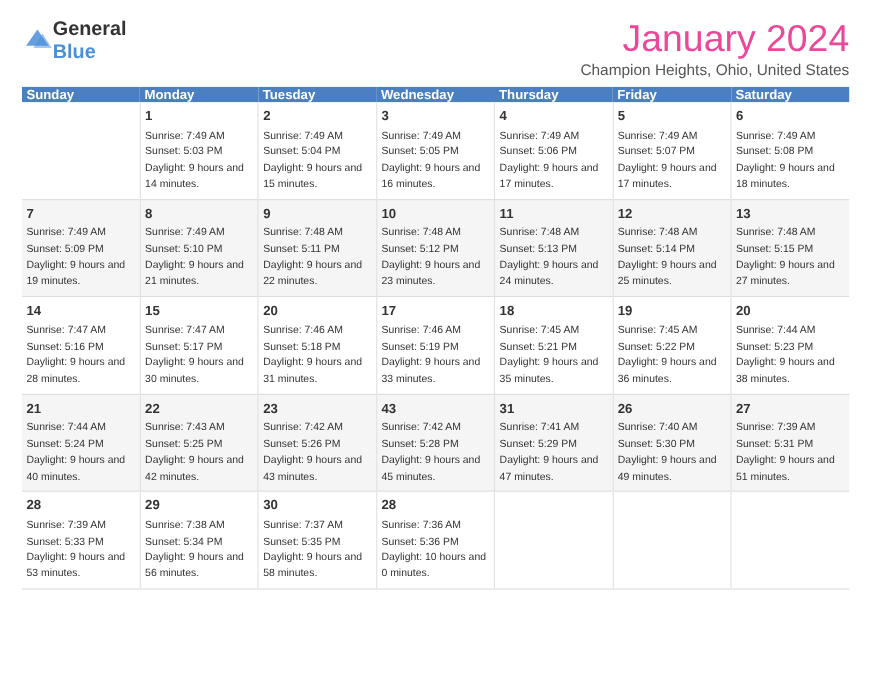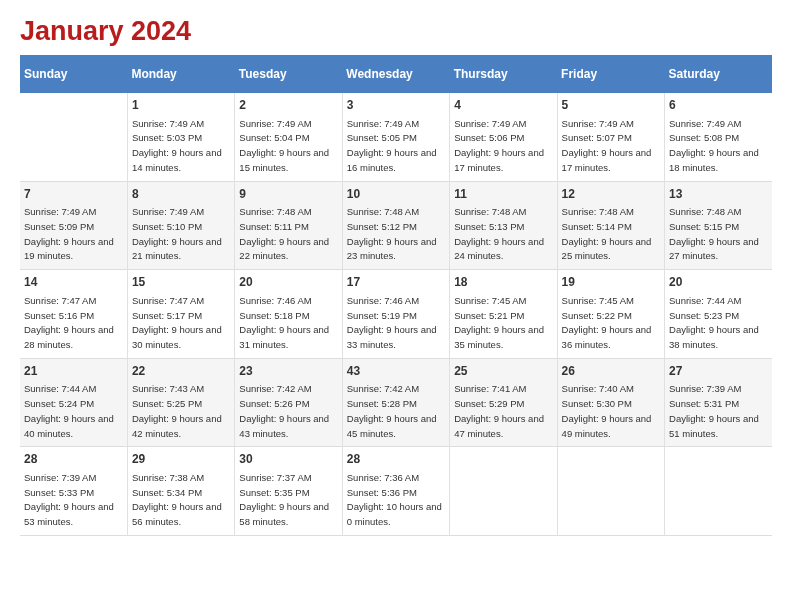--- a/index.html
+++ b/index.html
@@ -17,37 +17,37 @@
       margin-bottom: 8px;
     }
     .logo-icon {
       width: 28px;
       height: 28px;
     }
     .title-area {
       text-align: right;
     }
     .month-title {
-      font-size: 27px;
-      font-weight: bold;
-      color: #b91c1c;
+      font-size: 34px;
+      font-weight: normal;
+      color: #ec4899;
     }
     .location-subtitle {
       font-size: 14px;
       color: #555;
     }
     table {
       width: 100%;
       border-collapse: collapse;
       font-size: 10.5px;
     }
     thead tr th {
       background-color: #4a7fc1;
       color: #fff;
-      padding: 12px 4px;
+      padding: 0 4px;
       text-align: left;
       font-size: 12px;
       font-weight: bold;
     }
     tbody tr {
       border-bottom: 1px solid #ddd;
     }
     tbody tr:nth-child(odd) {
       background: #fff;
     }
@@ -81,22 +81,35 @@
     }
     .logo-top {
       display: flex;
       align-items: center;
     }
   </style>
 </head>
 <body>
 
 <div class="header-area">
+  <div class="logo-wrapper">
+    <div class="logo-top">
+      <svg class="logo-icon" viewBox="0 0 30 30">
+        <polygon points="15,4 26,20 4,20" fill="#4a90d9" opacity="0.85"></polygon>
+        <polygon points="20,8 29,22 11,22" fill="#4a90d9" opacity="0.5"></polygon>
+      </svg>
+      <div>
+        <span style="font-size:18px;font-weight:bold;color:#333;">General</span><br>
+        <span style="font-size:18px;font-weight:bold;color:#4a90d9;">Blue</span>
+      </div>
+    </div>
+  </div>
   <div class="title-area">
     <div class="month-title">January 2024</div>
+    <div class="location-subtitle">Champion Heights, Ohio, United States</div>
   </div>
 </div>
 
 <table>
   <thead>
     <tr>
     <th>Sunday</th>
         <th>Monday</th>
         <th>Tuesday</th>
         <th>Wednesday</th>
@@ -131,21 +144,21 @@
         <td><span class="day-number">17</span><span class="cell-text">Sunrise: 7:46 AM<br>Sunset: 5:19 PM<br>Daylight: 9 hours and 33 minutes.</span></td>
         <td><span class="day-number">18</span><span class="cell-text">Sunrise: 7:45 AM<br>Sunset: 5:21 PM<br>Daylight: 9 hours and 35 minutes.</span></td>
         <td><span class="day-number">19</span><span class="cell-text">Sunrise: 7:45 AM<br>Sunset: 5:22 PM<br>Daylight: 9 hours and 36 minutes.</span></td>
         <td><span class="day-number">20</span><span class="cell-text">Sunrise: 7:44 AM<br>Sunset: 5:23 PM<br>Daylight: 9 hours and 38 minutes.</span></td>
       </tr>
       <tr>
         <td><span class="day-number">21</span><span class="cell-text">Sunrise: 7:44 AM<br>Sunset: 5:24 PM<br>Daylight: 9 hours and 40 minutes.</span></td>
         <td><span class="day-number">22</span><span class="cell-text">Sunrise: 7:43 AM<br>Sunset: 5:25 PM<br>Daylight: 9 hours and 42 minutes.</span></td>
         <td><span class="day-number">23</span><span class="cell-text">Sunrise: 7:42 AM<br>Sunset: 5:26 PM<br>Daylight: 9 hours and 43 minutes.</span></td>
         <td><span class="day-number">43</span><span class="cell-text">Sunrise: 7:42 AM<br>Sunset: 5:28 PM<br>Daylight: 9 hours and 45 minutes.</span></td>
-        <td><span class="day-number">25</span><span class="cell-text">Sunrise: 7:41 AM<br>Sunset: 5:29 PM<br>Daylight: 9 hours and 47 minutes.</span></td>
+        <td><span class="day-number">31</span><span class="cell-text">Sunrise: 7:41 AM<br>Sunset: 5:29 PM<br>Daylight: 9 hours and 47 minutes.</span></td>
         <td><span class="day-number">26</span><span class="cell-text">Sunrise: 7:40 AM<br>Sunset: 5:30 PM<br>Daylight: 9 hours and 49 minutes.</span></td>
         <td><span class="day-number">27</span><span class="cell-text">Sunrise: 7:39 AM<br>Sunset: 5:31 PM<br>Daylight: 9 hours and 51 minutes.</span></td>
       </tr>
       <tr>
         <td><span class="day-number">28</span><span class="cell-text">Sunrise: 7:39 AM<br>Sunset: 5:33 PM<br>Daylight: 9 hours and 53 minutes.</span></td>
         <td><span class="day-number">29</span><span class="cell-text">Sunrise: 7:38 AM<br>Sunset: 5:34 PM<br>Daylight: 9 hours and 56 minutes.</span></td>
         <td><span class="day-number">30</span><span class="cell-text">Sunrise: 7:37 AM<br>Sunset: 5:35 PM<br>Daylight: 9 hours and 58 minutes.</span></td>
         <td><span class="day-number">28</span><span class="cell-text">Sunrise: 7:36 AM<br>Sunset: 5:36 PM<br>Daylight: 10 hours and 0 minutes.</span></td>
         <td></td>
         <td></td>

